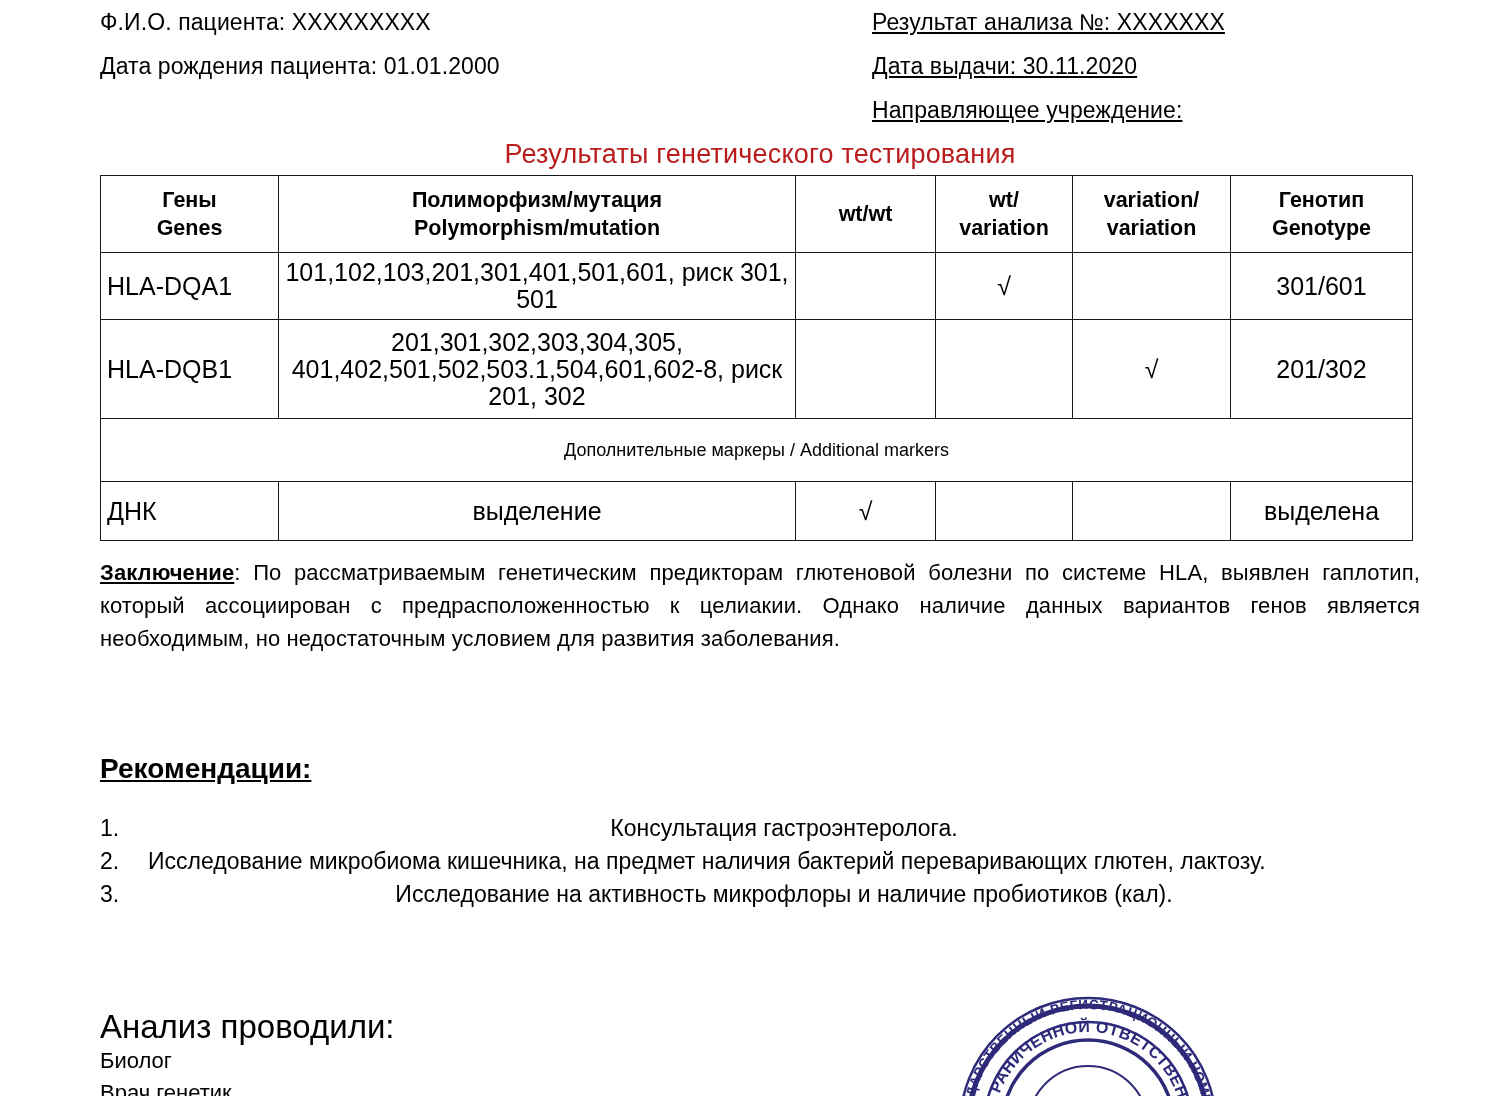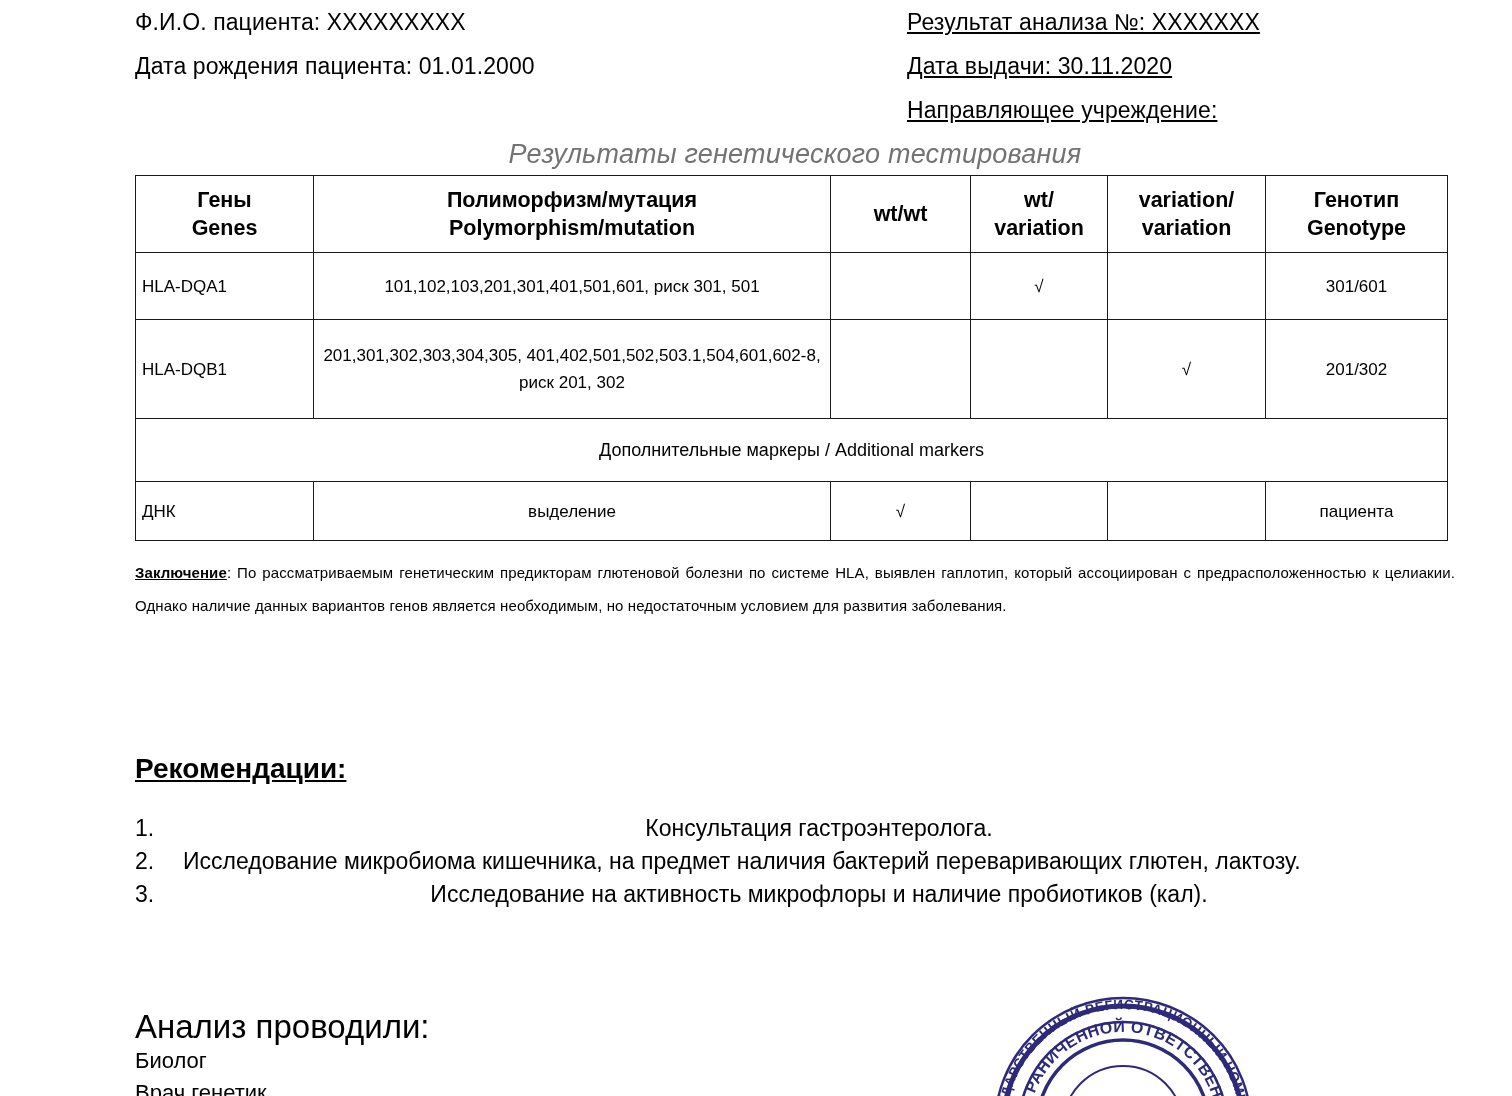--- a/index.html
+++ b/index.html
@@ -13,21 +13,20 @@
     position: relative;
     overflow: hidden;
     font-family: "Liberation Sans", "DejaVu Sans", sans-serif;
     color: #000000;
     -webkit-font-smoothing: antialiased;
   }
 
   .page {
     position: absolute;
     inset: 0;
-    margin-left: 35px;
   }
 
   
   .header {
     position: absolute;
     left: 100px;
     top: 0px;
     width: 1320px;
     display: flex;
   }
@@ -62,21 +61,21 @@
     position: absolute;
     left: 100px;
     top: 175px;
     width: 1312px;
     border-collapse: collapse;
     table-layout: fixed;
   }
   .results-table td, .results-table th {
     border: 1.6px solid #1a1a1a;
     padding: 4px 6px;
-    font-size: 17px;
+    font-size: 25px;
     line-height: 27px;
     vertical-align: middle;
     font-weight: normal;
   }
   .results-table thead th {
     text-align: center;
     font-weight: bold;
     font-size: 21.5px;
     line-height: 28px;
     padding: 6px 4px;
@@ -106,21 +105,21 @@
     font-size: 24px;
     line-height: 1;
   }
 
   
   .conclusion {
     position: absolute;
     left: 100px;
     top: 556px;
     width: 1320px;
-    font-size: 15px;
+    font-size: 22px;
     line-height: 33px;
     text-align: justify;
     letter-spacing: 0.1px;
   }
   .conclusion-label {
     font-weight: bold;
     text-decoration: underline;
   }
 
   
@@ -196,21 +195,21 @@
       <div class="header-line">Ф.И.О. пациента: XXXXXXXXX</div>
       <div class="header-line">Дата рождения пациента: 01.01.2000</div>
     </div>
     <div class="header-col right">
       <div class="header-line">Результат анализа №: XXXXXXX</div>
       <div class="header-line">Дата выдачи: 30.11.2020</div>
       <div class="header-line">Направляющее учреждение:</div>
     </div>
   </div>
 
-  <div class="report-title" style="color: #737373; font-style: italic;">Результаты генетического тестирования</div>
+  <div class="report-title" style="color: #b91c1c;">Результаты генетического тестирования</div>
 
   <table class="results-table">
     <colgroup>
       <col class="col-gene">
       <col class="col-poly">
       <col class="col-wtwt">
       <col class="col-wtvar">
       <col class="col-varvar">
       <col class="col-geno">
     </colgroup>
@@ -260,21 +259,21 @@
       </tr>
       <tr class="row-additional">
         <td colspan="6">Дополнительные маркеры / Additional markers</td>
       </tr>
       <tr class="row-dnk">
         <td class="cell-gene">ДНК</td>
         <td class="cell-center">выделение</td>
         <td class="cell-center checkmark">√</td>
         <td class="cell-center checkmark"></td>
         <td class="cell-center checkmark"></td>
-        <td class="cell-center">пациента</td>
+        <td class="cell-center">выделена</td>
       </tr>
     </tbody>
   </table>
 
   <div class="conclusion"><span class="conclusion-label">Заключение</span><span>: </span><span>По рассматриваемым генетическим предикторам глютеновой болезни по системе HLA, выявлен гаплотип, который ассоциирован с предрасположенностью к целиакии.  Однако наличие данных вариантов генов является необходимым, но недостаточным условием для развития заболевания.</span></div>
 
   <div class="rec-heading">Рекомендации:</div>
 
   <ol class="rec-list">
     <li class="rec-item">

